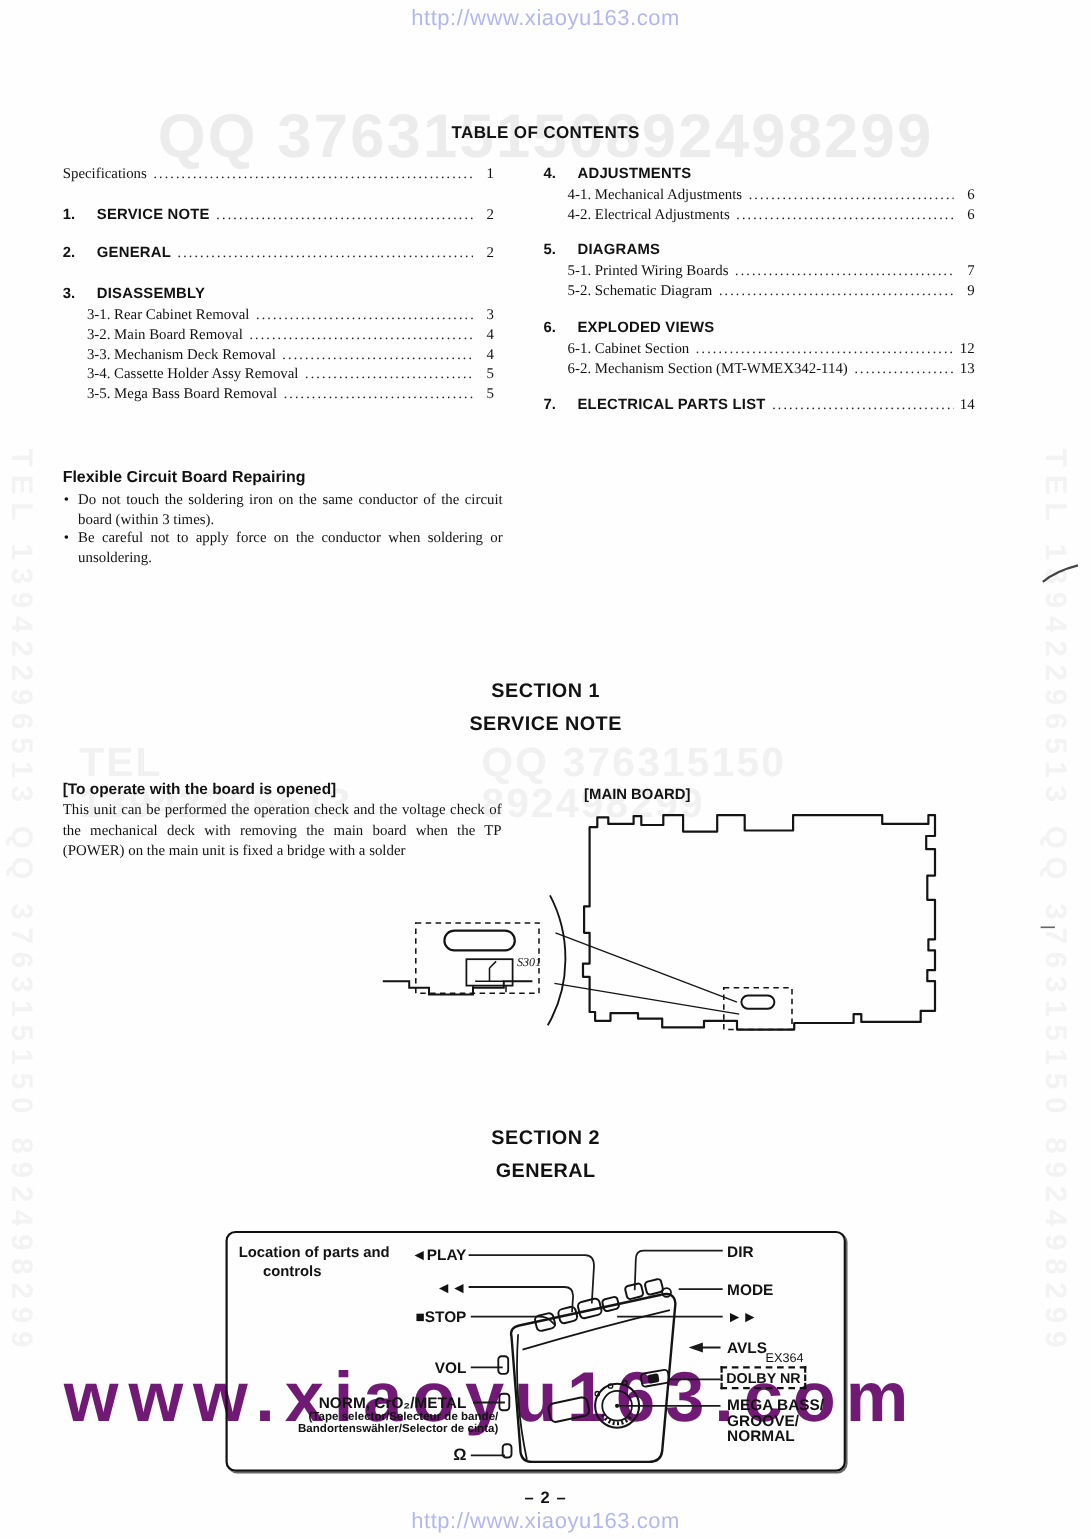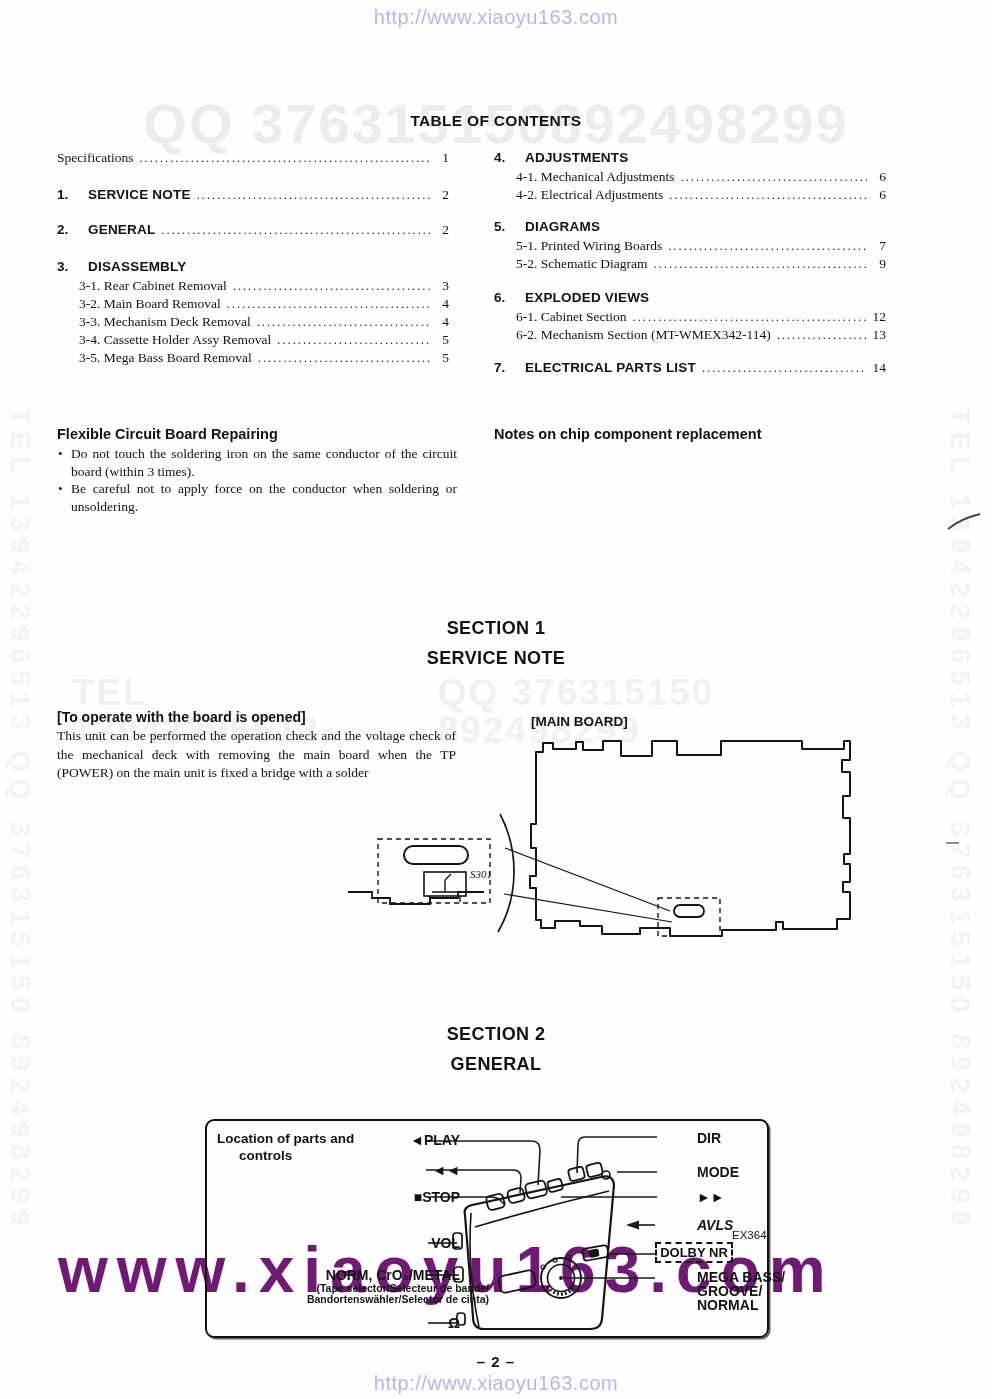--- a/index.html
+++ b/index.html
@@ -56,21 +56,21 @@
   .mb-label{position:absolute;left:531px;top:714px;z-index:1;
             font:bold 13.5px "Liberation Sans","DejaVu Sans",sans-serif;}
   .mb-svg{position:absolute;left:340px;top:726px;z-index:1;}
 
   
   .sec2-box{position:absolute;left:205px;top:1119px;width:560px;height:215px;z-index:1;
             border:2.5px solid #111;border-radius:9px;box-shadow:1.5px 1.5px 0 #666;}
   .dev-svg{position:absolute;left:0;top:0;width:560px;height:215px;}
   .bx-caption{position:absolute;left:10px;top:9px;font:bold 13.5px/17px "Liberation Sans","DejaVu Sans",sans-serif;}
   .bx-caption .ind{padding-left:22px;}
-  .lab{position:absolute;white-space:nowrap;font:bold 14px "Liberation Sans","DejaVu Sans",sans-serif;padding-left:36px;}
+  .lab{position:absolute;white-space:nowrap;font:bold 14px "Liberation Sans","DejaVu Sans",sans-serif;}
   .lab.l{left:0;width:217px;text-align:right;}
   .lab.r{left:454px;}
   .lab-small{font:bold 10.5px "Liberation Sans","DejaVu Sans",sans-serif;margin-left:29px;}
   .dolby{position:absolute;left:448px;top:121px;width:74px;height:17px;border:2px dashed #111;
          text-align:center;font:bold 13px/17px "Liberation Sans","DejaVu Sans",sans-serif;}
   .mega{line-height:14px;text-align:center;}
 
   .pagenum{position:absolute;top:1353px;left:0;width:100%;text-align:center;z-index:1;
            font:bold 15px "Liberation Sans","DejaVu Sans",sans-serif;letter-spacing:1px;}
   .artifact{position:absolute;z-index:2;}
@@ -196,21 +196,20 @@
   </div>
 
   <div class="note-col left">
     <h3>Flexible Circuit Board Repairing</h3>
     <ul>
       <li>Do not touch the soldering iron on the same conductor of the circuit board (within 3 times).</li>
       <li>Be careful not to apply force on the conductor when soldering or unsoldering.</li>
     </ul>
   </div>
   <div class="note-col right">
-    <h3>Notes on chip component replacement</h3>
   </div>
 
   <div class="sec-head" style="top:618px;">SECTION 1</div>
   <div class="sec-head" style="top:648px;">SERVICE NOTE</div>
 
   <div class="opnote">
     <h4>[To operate with the board is opened]</h4>
     <p>This unit can be performed the operation check and the voltage check of the mechanical deck with removing the main board when the TP (POWER) on the main unit is fixed a bridge with a solder</p>
   </div>
 
@@ -300,21 +299,21 @@
     <div class="lab l" style="top:68px;">■STOP</div>
     <div class="lab l" style="top:114px;">VOL</div>
     <div class="lab l" style="top:146px;">NORM, CrO₂/METAL</div>
     <div class="lab l lab-small" style="top:161px;">(Tape selector/Selecteur de bande/</div>
     <div class="lab l lab-small" style="top:172px;">Bandortenswähler/Selector de cinta)</div>
     <div class="lab l" style="top:193px;font-size:15px;">Ω</div>
 
     <div class="lab r" style="top:9px;">DIR</div>
     <div class="lab r" style="top:43px;">MODE</div>
     <div class="lab r" style="top:68px;">►►</div>
-    <div class="lab r" style="top:96px;font-style:italic;">AVLS</div>
+    <div class="lab r" style="top:96px;">AVLS</div>
     <div class="lab r" style="top:108px;left:489px;font-size:11.5px;font-weight:normal;">EX364</div>
     <div class="dolby">DOLBY NR</div>
     <div class="lab r mega" style="top:149px;">MEGA BASS/</div>
     <div class="lab r mega" style="top:163px;">GROOVE/</div>
     <div class="lab r mega" style="top:177px;">NORMAL</div>
   </div>
 
   <svg class="artifact" style="left:940px;top:505px;" width="50" height="345" viewBox="0 0 50 345">
     <path d="M8,24 Q20,14 40,9" fill="none" stroke="#444" stroke-width="2"></path>
     <path d="M6,338 h13" fill="none" stroke="#666" stroke-width="1.5"></path>

